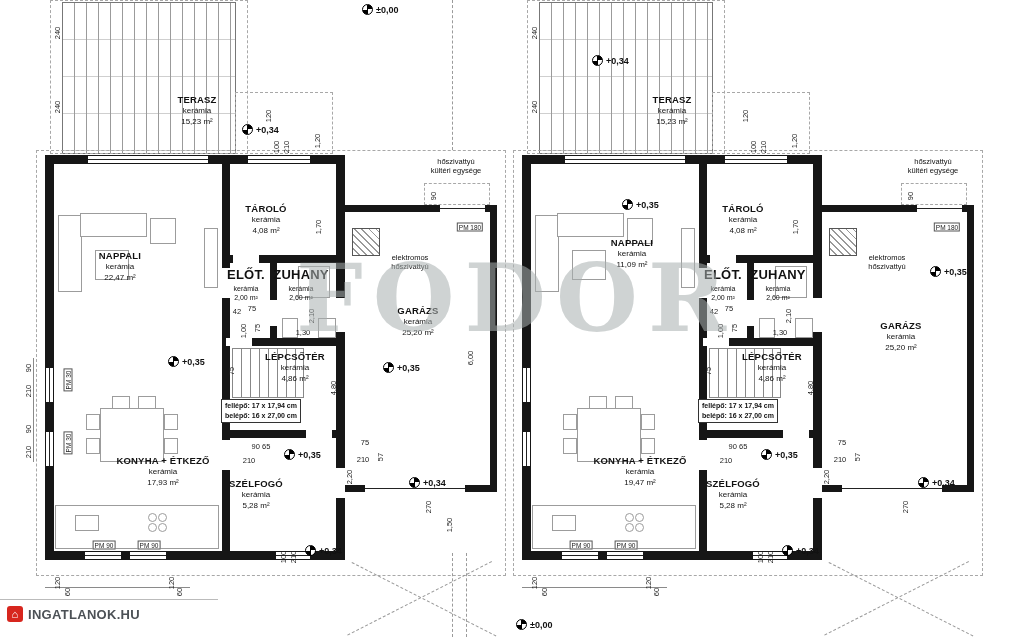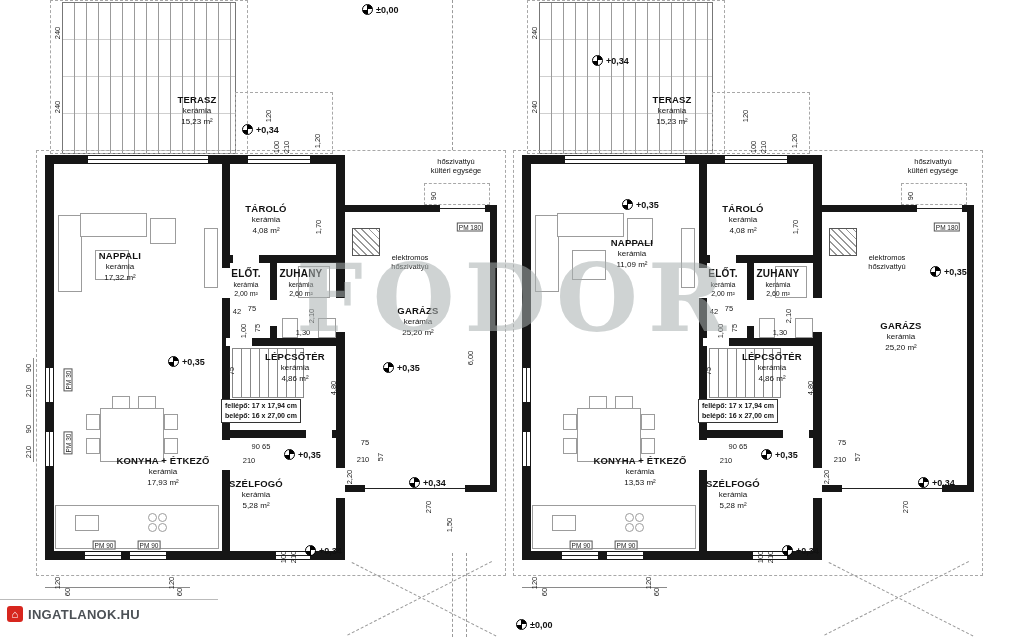--- a/index.html
+++ b/index.html
@@ -20,21 +20,21 @@
   .stairs{position:absolute;border:1px solid #888;
           background:repeating-linear-gradient(to right,#fff 0 8px,#888 8px 9px);}
   .dashrect{position:absolute;border:1px dashed #a8a8a8;}
   .diagdash{position:absolute;border-top:1px dashed #9a9a9a;height:0;transform-origin:0 0;}
   .dashv{position:absolute;border-left:1px dashed #9a9a9a;width:0;}
   .thinl{position:absolute;background:#8a8a8a;}
   .room{position:absolute;transform:translateX(-50%);text-align:center;font-size:8px;
         line-height:1.3;white-space:nowrap;}
   .room span{display:block;}
   .room .nm{font-weight:bold;font-size:9.5px;letter-spacing:.2px;}
-  .room.sm{font-size:7px;} .room.sm .nm{font-size:10px;}
+  .room.sm{font-size:7px;} .room.sm .nm{font-size:13px;}
   .note{position:absolute;border:1px solid #333;background:#fff;font-size:7px;font-weight:bold;
         line-height:1.4;padding:1px 3px;white-space:nowrap;}
   .note span{display:block;}
   .hp{position:absolute;transform:translateX(-50%);text-align:center;font-size:7.5px;
       line-height:1.25;white-space:nowrap;}
   .hp span{display:block;}
   .dim{position:absolute;font-size:7.5px;color:#222;white-space:nowrap;
        transform:translate(-50%,-50%);}
   .dim.v{transform:translate(-50%,-50%) rotate(-90deg);}
   .dim.pm{border:1px solid #555;background:#fff;font-size:6.5px;padding:0 1px;}
@@ -189,21 +189,21 @@
   <div class="thinl" style="left:522px;top:587px;width:145px;height:1px"></div>
 
   <div class="room" style="left:197px;top:94px">
     <span class="nm">TERASZ</span>
     <span>kerámia</span>
     <span>15,23 m²</span>
   </div>
   <div class="room" style="left:120px;top:250px">
     <span class="nm">NAPPALI</span>
     <span>kerámia</span>
-    <span>17,32 m²</span>
+    <span>22,47 m²</span>
   </div>
   <div class="room" style="left:266px;top:203px">
     <span class="nm">TÁROLÓ</span>
     <span>kerámia</span>
     <span>4,08 m²</span>
   </div>
   <div class="room sm" style="left:246px;top:267px">
     <span class="nm">ELŐT.</span>
     <span>kerámia</span>
     <span>2,00 m²</span>
@@ -272,21 +272,21 @@
     <span>2,60 m²</span>
   </div>
   <div class="room" style="left:772px;top:351px">
     <span class="nm">LÉPCSŐTÉR</span>
     <span>kerámia</span>
     <span>4,86 m²</span>
   </div>
   <div class="room" style="left:640px;top:455px">
     <span class="nm">KONYHA + ÉTKEZŐ</span>
     <span>kerámia</span>
-    <span>13,53 m²</span>
+    <span>19,47 m²</span>
   </div>
   <div class="room" style="left:733px;top:478px">
     <span class="nm">SZÉLFOGÓ</span>
     <span>kerámia</span>
     <span>5,28 m²</span>
   </div>
   <div class="room" style="left:901px;top:320px">
     <span class="nm">GARÁZS</span>
     <span>kerámia</span>
     <span>25,20 m²</span>

